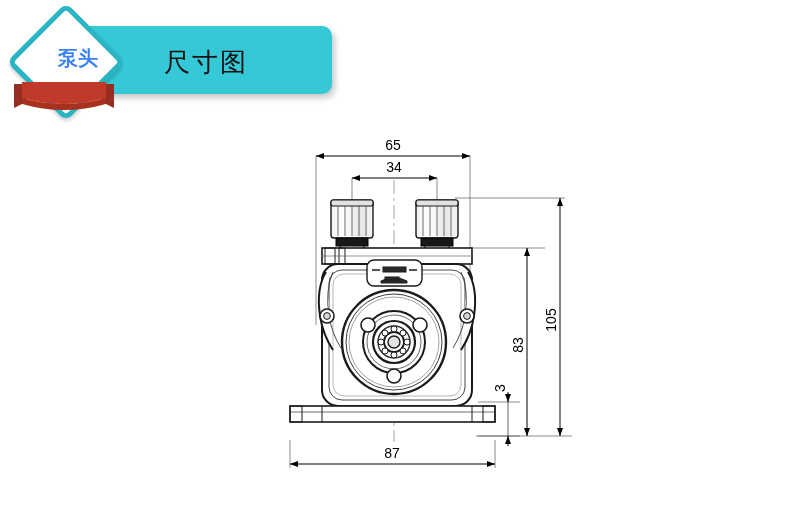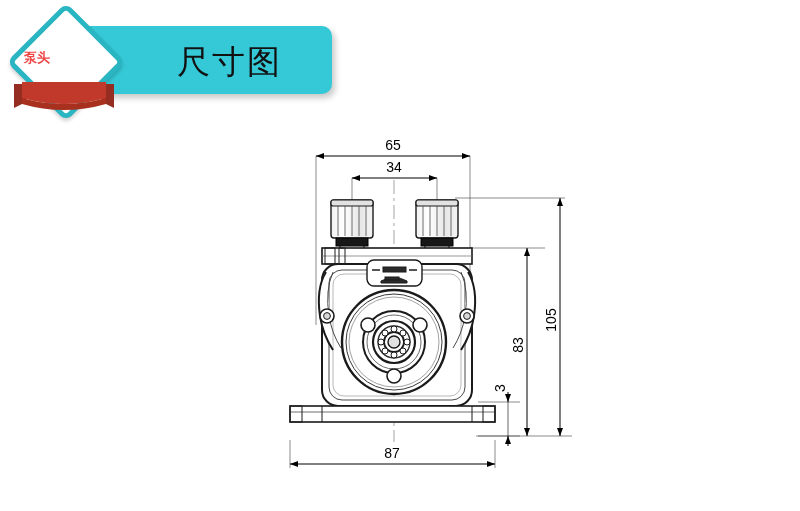--- a/index.html
+++ b/index.html
@@ -15,44 +15,44 @@
     position:absolute;left:0;top:0;width:800px;height:120px;
   }
   .banner-bar{
     position:absolute;left:60px;top:26px;
     width:272px;height:68px;
     background:#35c8d6;
     border-radius:10px;
     box-shadow:3px 4px 6px rgba(0,0,0,0.22);
   }
   .banner-title{
-    position:absolute;left:177px;top:42px;
+    position:absolute;left:164px;top:42px;
     width:180px;height:40px;
-    font-size:33px;color:#111111;
+    font-size:26px;color:#111111;
     letter-spacing:2px;
     line-height:40px;
     font-family:"DejaVu Sans", sans-serif;
   }
   .badge-wrap{
     position:absolute;left:10px;top:8px;width:110px;height:108px;
   }
   .diamond-outer{
     position:absolute;left:14px;top:12px;
     width:74px;height:74px;
     background:#ffffff;
     border:5px solid #2ab5c2;
     transform:rotate(45deg);
     border-radius:8px;
     box-shadow:2px 2px 4px rgba(0,0,0,0.18);
   }
   .badge-label{
     position:absolute;left:14px;top:38px;
     width:74px;height:24px;line-height:24px;
-    text-align:left;
-    font-size:13px;color:#ef4444;font-weight:bold;
+    text-align:right;
+    font-size:20px;color:#3b82f6;font-weight:bold;
     font-family:"DejaVu Sans", sans-serif;
     z-index:6;
   }
   .ribbon{
     position:absolute;left:2px;top:74px;width:104px;height:32px;z-index:5;
   }
   
   #drawing{
     position:absolute;left:0;top:120px;width:672px;height:391px;
   }

